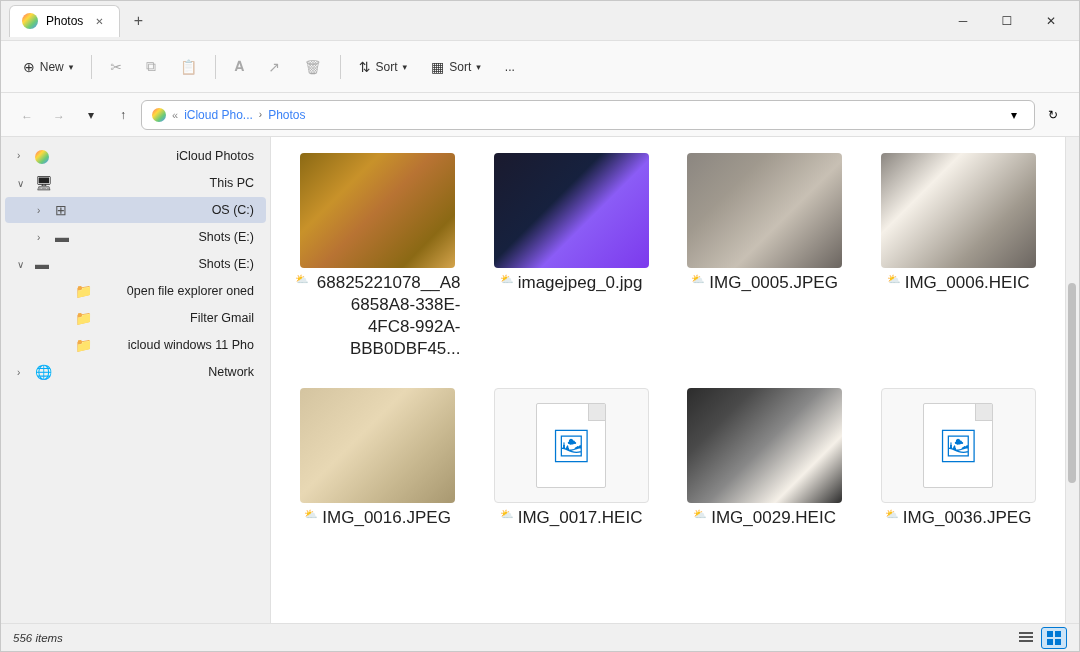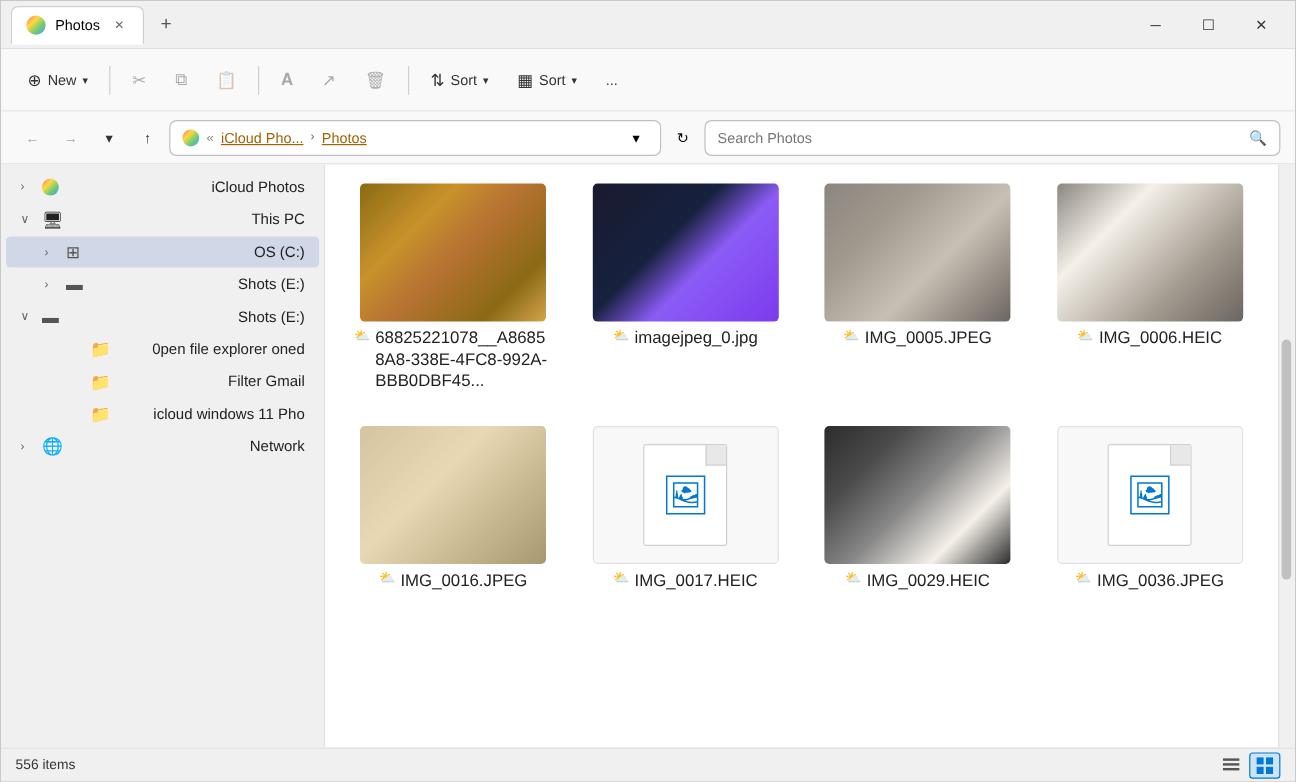--- a/index.html
+++ b/index.html
@@ -166,23 +166,22 @@
       cursor: pointer;
     }
     .breadcrumb-icon {
       width: 14px;
       height: 14px;
       border-radius: 50%;
       background: linear-gradient(135deg, #ff6b6b, #ffd93d, #6bcb77, #4d96ff);
       flex-shrink: 0;
     }
     .breadcrumb-text {
-      color: #a16207;
+      color: #3b82f6;
       font-size: 12px;
-      text-decoration: underline;
     }
     .breadcrumb-arrow {
       color: #666;
       font-size: 10px;
     }
     .breadcrumb-expand {
       width: 20px;
       height: 20px;
       display: flex;
       align-items: center;
@@ -348,42 +347,43 @@
       width: 100%;
       justify-content: center;
     }
     .cloud-sync-icon {
       color: #0078d4;
       font-size: 11px;
       flex-shrink: 0;
       margin-top: 1px;
     }
     .file-name {
-      font-size: 14px;
+      font-size: 17px;
       color: #222;
-      text-align: left;
+      text-align: right;
       word-break: break-word;
       line-height: 1.3;
     }
 
     
     .statusbar {
       height: 28px;
       background: #f0f0f0;
       border-top: 1px solid #e0e0e0;
       display: flex;
       align-items: center;
       padding: 0 12px;
       gap: 8px;
       flex-shrink: 0;
     }
     .status-text {
       font-size: 11.5px;
       color: #333;
       flex: 1;
+      font-style: italic;
     }
     .view-toggle {
       display: flex;
       gap: 2px;
     }
     .view-btn {
       width: 26px;
       height: 22px;
       display: flex;
       align-items: center;
@@ -486,24 +486,20 @@
     <div class="breadcrumb-bar">
       <div class="breadcrumb-icon"></div>
       <span style="font-size:11px;color:#888;">«</span>
       <span class="breadcrumb-text">iCloud Pho...</span>
       <span class="breadcrumb-arrow">›</span>
       <span class="breadcrumb-text">Photos</span>
       <div style="flex:1"></div>
       <div class="breadcrumb-expand">▾</div>
     </div>
     <div class="refresh-btn">↻</div>
-    <div class="search-box">
-      <input class="search-input" type="text" placeholder="Search Photos" style="">
-      <span style="color:#888;">🔍</span>
-    </div>
   </div>
 
   <div class="main-content">
 
     <div class="sidebar">
 
       <div class="sidebar-item" style="padding-left:12px;">
         <span class="expand-icon">›</span>
         <span class="item-icon" style="font-size:15px;">
           <span style="background:linear-gradient(135deg,#ff6b6b,#ffd93d,#6bcb77,#4d96ff);width:14px;height:14px;border-radius:50%;display:inline-block;vertical-align:middle;"></span>

